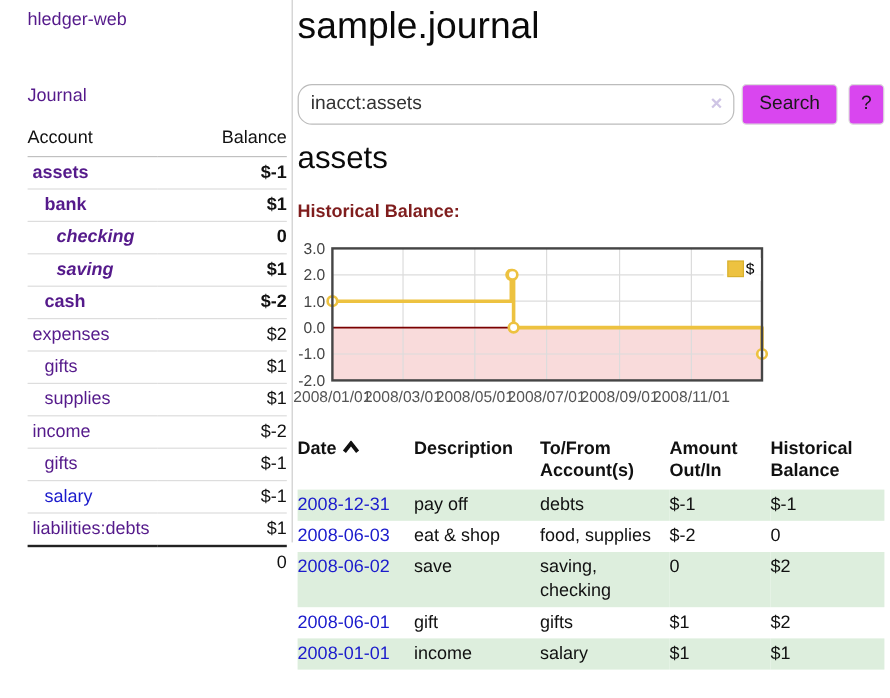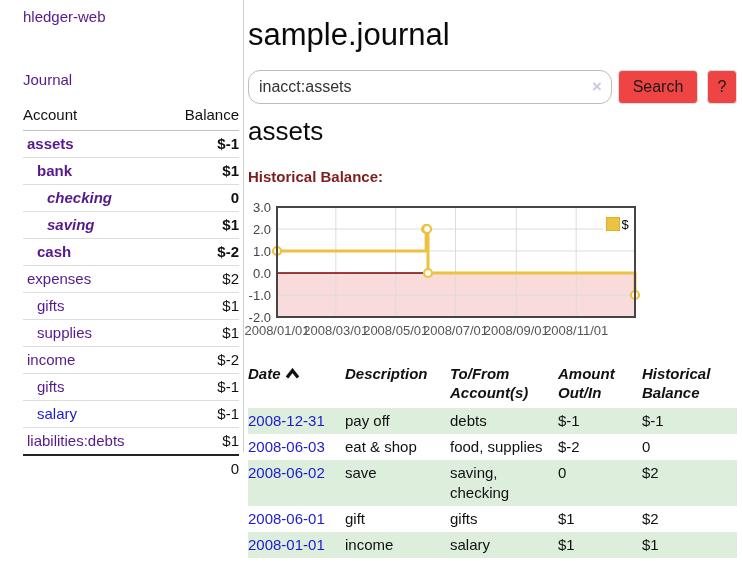--- a/index.html
+++ b/index.html
@@ -30,29 +30,29 @@
   .acct-link.blue{color:#1b1bcc;}
   .bold{font-weight:bold;}
   .indent0{padding-left:4px !important;}
   .indent1{padding-left:14px !important;}
   .indent2{padding-left:24px !important;font-style:italic;}
   .neg-strong{color:#8b1a1a;}
   .neg-light{color:#bb6a6a;}
 
   
   #main{position:absolute;left:248px;top:0;width:494px;height:582px;}
-  #page-title{position:absolute;left:0;top:13px;margin:0;font-size:31px;font-weight:normal;color:#0a0a0a;line-height:44px;}
+  #page-title{position:absolute;left:0;top:0;margin:0;font-size:31px;font-weight:normal;color:#0a0a0a;line-height:44px;}
   #search-wrap{position:absolute;left:0;top:70px;width:364px;height:34px;}
   #search-input{
     width:100%;height:100%;box-sizing:border-box;border:1px solid #bcbcbc;border-radius:12px;
     padding:0 30px 0 10px;font-size:16px;color:#333;font-family:inherit;outline:none;background:#fff;
   }
   #clear-icon{position:absolute;right:10px;top:8px;font-size:17px;line-height:17px;font-weight:bold;color:#cfc5e5;}
   .btn{
-    position:absolute;top:70px;height:34px;background:#ef4444;border:1px solid #dcdcdc;border-radius:4px;
+    position:absolute;top:70px;height:34px;background:#d946ef;border:1px solid #dcdcdc;border-radius:4px;
     font-size:16px;color:#1a1a1a;font-family:inherit;padding:0;cursor:pointer;
   }
   #search-button{left:370px;width:80px;}
   #help-button{left:459px;width:30px;}
   #account-heading{position:absolute;left:0;top:112px;margin:0;font-size:26px;font-weight:normal;color:#0a0a0a;line-height:38px;}
   #chart-title{position:absolute;left:0;top:168px;font-size:15px;font-weight:bold;color:#7f1d1d;}
   #chart{position:absolute;left:-11px;top:199px;width:406px;height:146px;}
   #chart svg{overflow:visible;display:block;}
   #chart text{font-family:"Liberation Sans","DejaVu Sans",sans-serif;}
 
@@ -61,21 +61,21 @@
     position:absolute;left:0;top:362px;width:489px;border-collapse:collapse;
     font-size:15px;table-layout:fixed;
   }
   table.register col.c-date{width:97px;}
   table.register col.c-desc{width:105px;}
   table.register col.c-acct{width:108px;}
   table.register col.c-amt{width:84px;}
   table.register col.c-bal{width:95px;}
   table.register th{
     font-weight:bold;color:#111;text-align:left;vertical-align:top;
-    padding:2px 4px 6px 0;line-height:19px;font-style:italic;
+    padding:2px 4px 6px 0;line-height:19px;
   }
   table.register th.num,table.register td.num{text-align:left;}
   table.register td{vertical-align:top;padding:3px 4px 3px 0;line-height:20px;color:#111;}
   table.register td.num{padding-right:2px;}
   table.register tr.odd{background:#ddeedd;}
   .date-link{color:#1b1bcc;}
   #sort-icon{display:inline-block;vertical-align:0px;margin-left:4px;}
 </style>
 </head>
 <body>

